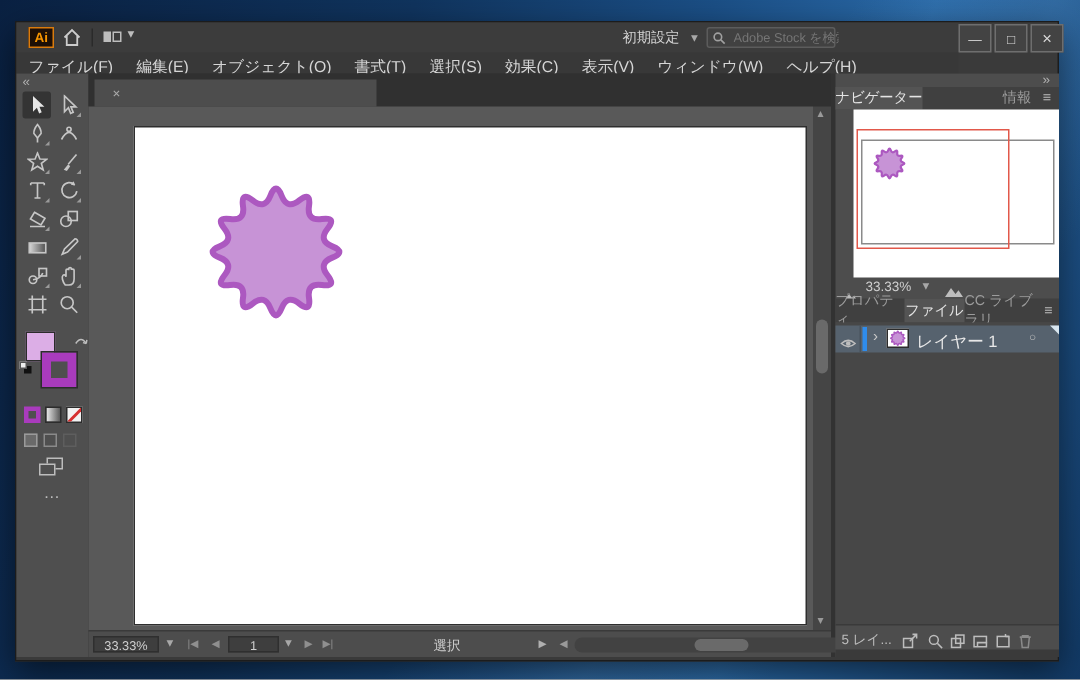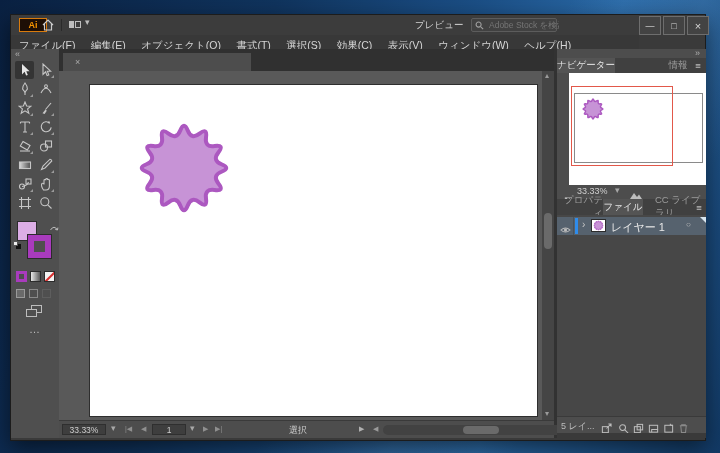--- a/index.html
+++ b/index.html
@@ -31,34 +31,34 @@
   .gray-icon svg{stroke:#bdbdbd;fill:none;stroke-width:1.1;}
   input{outline:none;}
 </style>
 </head>
 <body>
 
 <div id="stage">
   <div id="win">
 
     <div class="abs" style="left:0;top:0;width:694px;height:20px;background:#3c3c3c;">
-      <div id="ailogo" class="abs" style="left:8px;top:3px;width:28px;height:14px;">Ai</div>
+      <div id="ailogo" class="abs" style="left:8px;top:3px;width:17px;height:14px;">Ai</div>
       <div class="abs" style="left:30px;top:3px;width:14px;height:14px;">
         <svg width="14" height="14" viewBox="0 0 14 14" style="stroke:#cccccc;fill:none;stroke-width:1.2">
             <path d="M2 7 L7 2 L12 7 M3.5 6 V12 H10.5 V6"></path>
           </svg>
       </div>
       <div class="abs" style="left:50px;top:4px;width:1px;height:12px;background:#2a2a2a;"></div>
       <div class="abs" style="left:58px;top:5px;width:26px;height:10px;">
         <span class="abs" style="left:0;top:1px;width:5px;height:7px;background:#bdbdbd;"></span>
         <span class="abs" style="left:6px;top:1px;width:6px;height:7px;border:1px solid #bdbdbd;box-sizing:border-box;"></span>
         <span class="abs txt" style="left:16px;top:-3px;font-size:9px;color:#bdbdbd;">▾</span>
       </div>
       <div class="abs txt" style="left:404px;top:4px;font-size:9.5px;color:#d2d2d2;">
-        <span>プレビュー</span>
+        <span>初期設定</span>
         <span style="color:#a8a8a8;font-size:9px;margin-left:5px;">▾</span>
       </div>
       <div class="abs" style="left:460px;top:3px;width:86px;height:14px;background:#414141;border:1px solid #5c5c5c;box-sizing:border-box;border-radius:2px;display:flex;align-items:center;">
         <span style="margin:0 3px;display:flex;">
           <svg width="9" height="9" viewBox="0 0 10 10" style="stroke:#a0a0a0;fill:none;stroke-width:1.2">
               <circle cx="4" cy="4" r="2.8"></circle>
               <line x1="6.2" y1="6.2" x2="9" y2="9"></line>
             </svg>
         </span>
         <input style="background: transparent; border: none; color: rgb(207, 207, 207); font-size: 8.5px; width: 70px; font-family: inherit;" placeholder="Adobe Stock を検索">
@@ -287,23 +287,23 @@
         <span class="abs txt" style="left:20px;top:1px;font-size:9px;color:#cfcfcf;">33.33%</span>
         <span class="abs txt" style="left:58px;top:0px;font-size:9px;color:#a8a8a8;">▾</span>
         <span class="abs gray-icon" style="left:72px;top:1px;">
           <svg width="14" height="11" viewBox="0 0 14 11">
               <path d="M1 10 L5 4 L8 8 L10 5.5 L13 10 Z" fill="#bdbdbd" stroke="none"></path>
             </svg>
         </span>
       </div>
 
       <div class="abs" style="left:0;top:150px;width:149px;height:16px;background:#404040;">
-        <div class="ptab" style="left:0;width:46px;text-align:right;">プロパティ</div>
+        <div class="ptab" style="left:0;width:46px;">プロパティ</div>
         <div class="ptab active" style="left:46px;width:40px;">ファイル</div>
-        <div class="ptab" style="left:86px;width:52px;padding-left:12px;">CC ライブラリ</div>
+        <div class="ptab" style="left:86px;width:52px;">CC ライブラリ</div>
         <div class="ptab" style="left:135px;width:14px;color:#bdbdbd;">≡</div>
       </div>
 
       <div class="abs" style="left:0;top:166px;width:149px;height:201px;background:#474747;">
         <div class="abs" style="left: 0px; top: 2px; width: 149px; height: 18px; background: rgb(86, 98, 110);">
           <span class="abs gray-icon" style="left:3px;top:4px;">
             <svg width="11" height="10" viewBox="0 0 12 10">
                 <path d="M1 5 Q6 0.5 11 5 Q6 9.5 1 5 Z"></path>
                 <circle cx="6" cy="5" r="1.7" fill="#bdbdbd" stroke="none"></circle>
               </svg>

